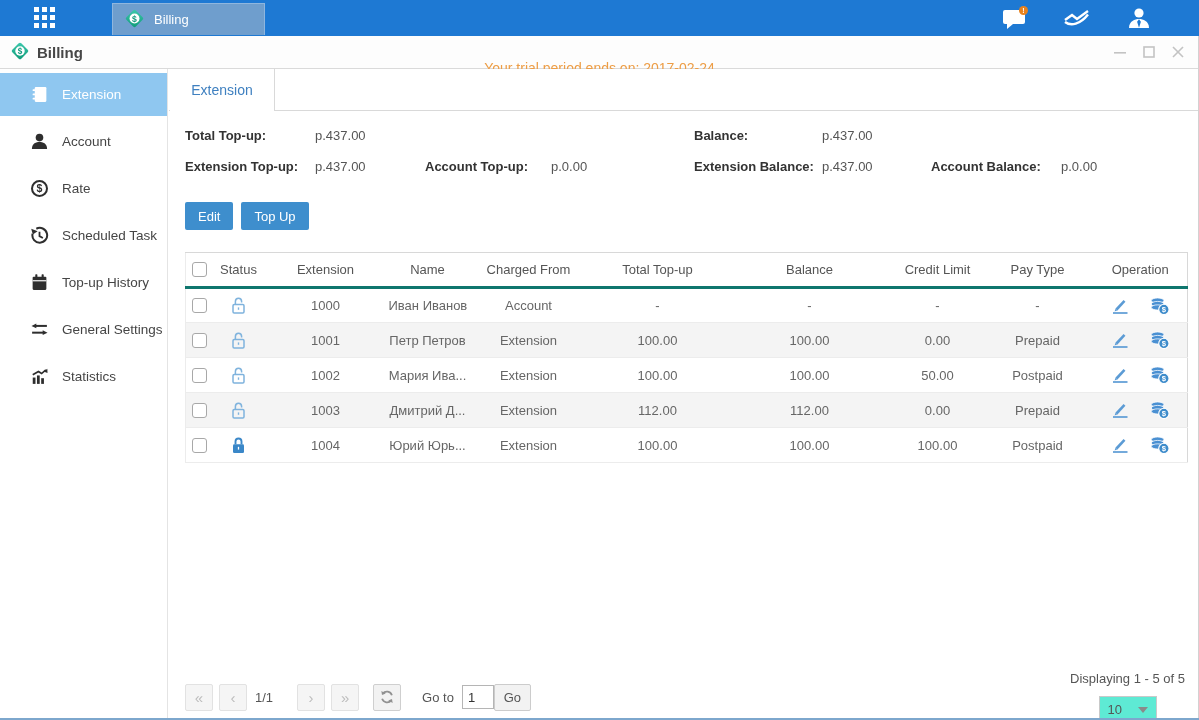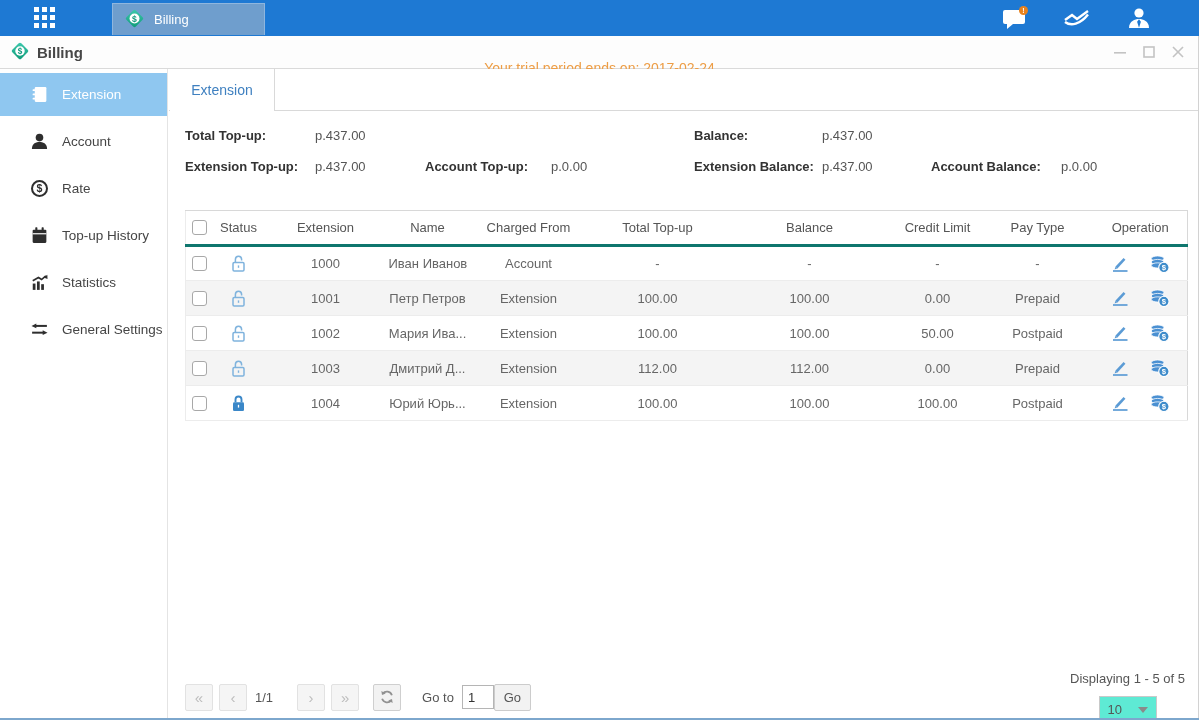--- a/index.html
+++ b/index.html
@@ -196,51 +196,61 @@
       <span class="side-icon">
         <svg viewBox="0 0 18 18">
           <circle cx="9" cy="9" r="7.1" fill="none" stroke="currentColor" stroke-width="1.9"></circle>
           <text x="9" y="12.6" font-size="10" font-weight="bold" text-anchor="middle" fill="currentColor">$</text>
         </svg>
       </span>
       <span>Rate</span>
     </div>
     <div class="side-item">
       <span class="side-icon">
+        <svg viewBox="0 0 18 18">
+          <path d="M6,2.6 A7,7 0 1 1 2.4,7.4" fill="none" stroke="currentColor" stroke-width="1.9"></path>
+          <path d="M1.2,2.6 L2.6,8 L7.2,5 Z" fill="currentColor"></path>
+          <path d="M9,5.4 L9,9.6 L12.2,11.3" fill="none" stroke="currentColor" stroke-width="1.7"></path>
+        </svg>
+      </span>
+      <span>Scheduled Task</span>
+    </div>
+    <div class="side-item">
+      <span class="side-icon">
         <svg viewBox="0 0 18 18" fill="currentColor">
           <rect x="2.5" y="3.5" width="13" height="12.5" rx="1"></rect>
           <rect x="5" y="1.3" width="2" height="3.6" rx="0.6"></rect>
           <rect x="11" y="1.3" width="2" height="3.6" rx="0.6"></rect>
           <rect x="2.5" y="6.8" width="13" height="1.1" fill="#ffffff"></rect>
         </svg>
       </span>
       <span>Top-up History</span>
+    </div>
+    <div class="side-item">
+      <span class="side-icon">
+        <svg viewBox="0 0 18 18" stroke="currentColor" stroke-width="1.9" fill="currentColor">
+          <line x1="5" y1="5.6" x2="16" y2="5.6"></line>
+          <path d="M1.4,5.6 L6,3.4 L6,7.8 Z" stroke="none"></path>
+          <line x1="2" y1="12" x2="13" y2="12"></line>
+          <path d="M16.6,12 L12,9.8 L12,14.2 Z" stroke="none"></path>
+        </svg>
+      </span>
+      <span>General Settings</span>
     </div>
     <div class="side-item">
       <span class="side-icon">
         <svg viewBox="0 0 18 18" fill="currentColor">
           <rect x="2.6" y="10" width="2.6" height="6"></rect>
           <rect x="6.6" y="8" width="2.6" height="8"></rect>
           <rect x="10.6" y="10.6" width="2.6" height="5.4"></rect>
           <path d="M2.6,7.4 L8,4.2 L11,6.2 L15,2.8" fill="none" stroke="currentColor" stroke-width="1.6"></path>
           <path d="M16.4,1.6 L16.6,5.6 L12.9,4.2 Z"></path>
         </svg>
       </span>
       <span>Statistics</span>
-    </div>
-    <div class="side-item">
-      <span class="side-icon">
-        <svg viewBox="0 0 18 18" stroke="currentColor" stroke-width="1.9" fill="currentColor">
-          <line x1="5" y1="5.6" x2="16" y2="5.6"></line>
-          <path d="M1.4,5.6 L6,3.4 L6,7.8 Z" stroke="none"></path>
-          <line x1="2" y1="12" x2="13" y2="12"></line>
-          <path d="M16.6,12 L12,9.8 L12,14.2 Z" stroke="none"></path>
-        </svg>
-      </span>
-      <span>General Settings</span>
     </div>
   </div>
 
 <div class="content">
   <div class="tabstrip">
     <div class="tab-active">
       <span>Extension</span>
     </div>
   </div>
 
@@ -256,20 +266,24 @@
       <span class="val p130">p.437.00</span>
       <span class="lab p240">Account Top-up:</span>
       <span class="val p366">p.0.00</span>
       <span class="lab p509">Extension Balance:</span>
       <span class="val p637">p.437.00</span>
       <span class="lab p746">Account Balance:</span>
       <span class="val p876">p.0.00</span>
     </div>
   </div>
 
+  <div class="btns">
+    <button class="btn">Edit</button>
+    <button class="btn">Top Up</button>
+  </div>
 
   <table class="grid-table">
     <colgroup>
         <col style="width: 28px;">
         <col style="width: 50px;">
         <col style="width: 124px;">
         <col style="width: 80px;">
         <col style="width: 122px;">
         <col style="width: 136px;">
         <col style="width: 168px;">

